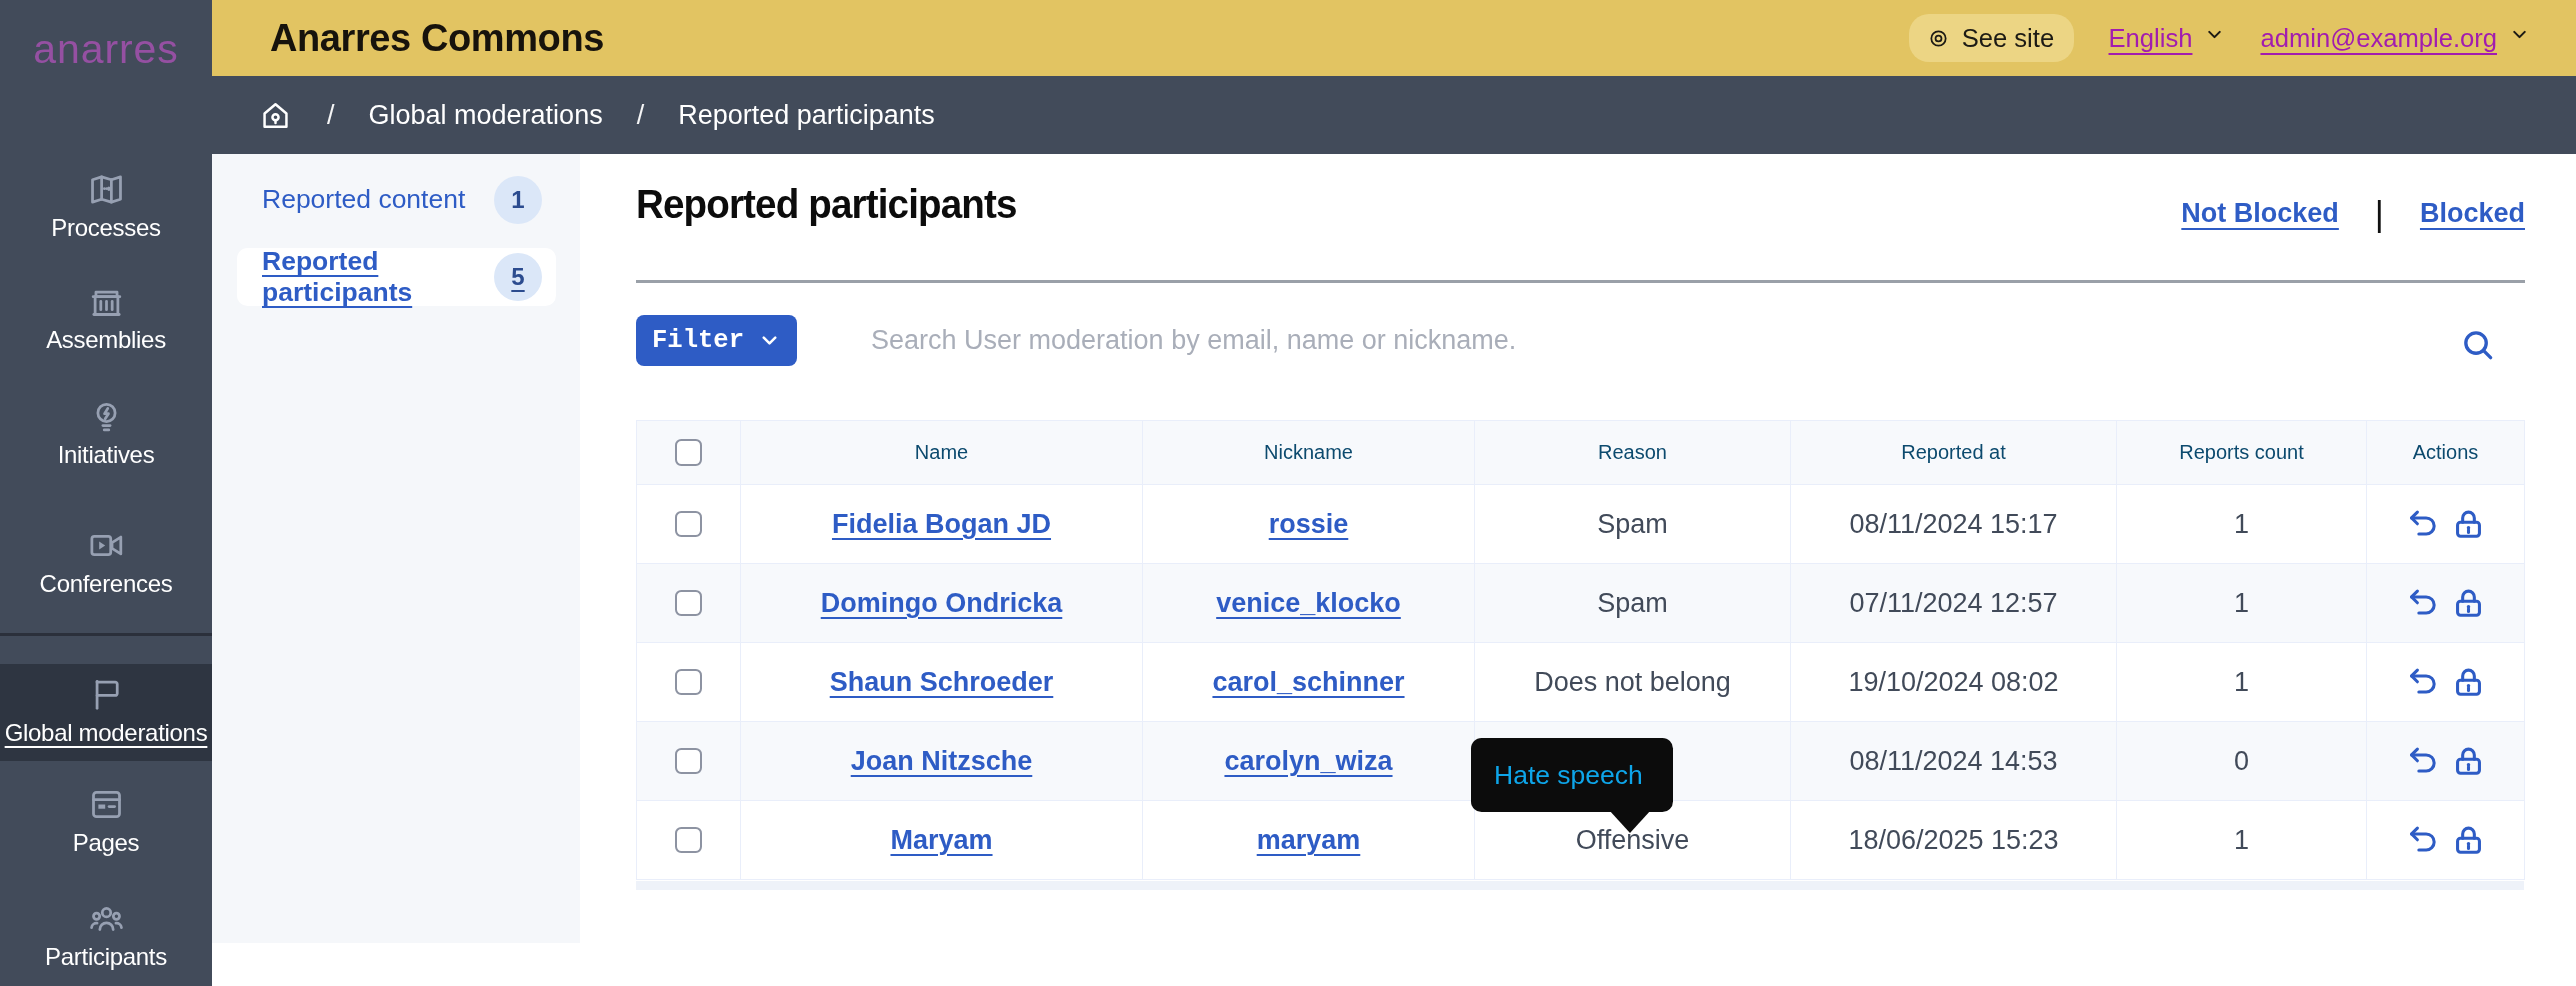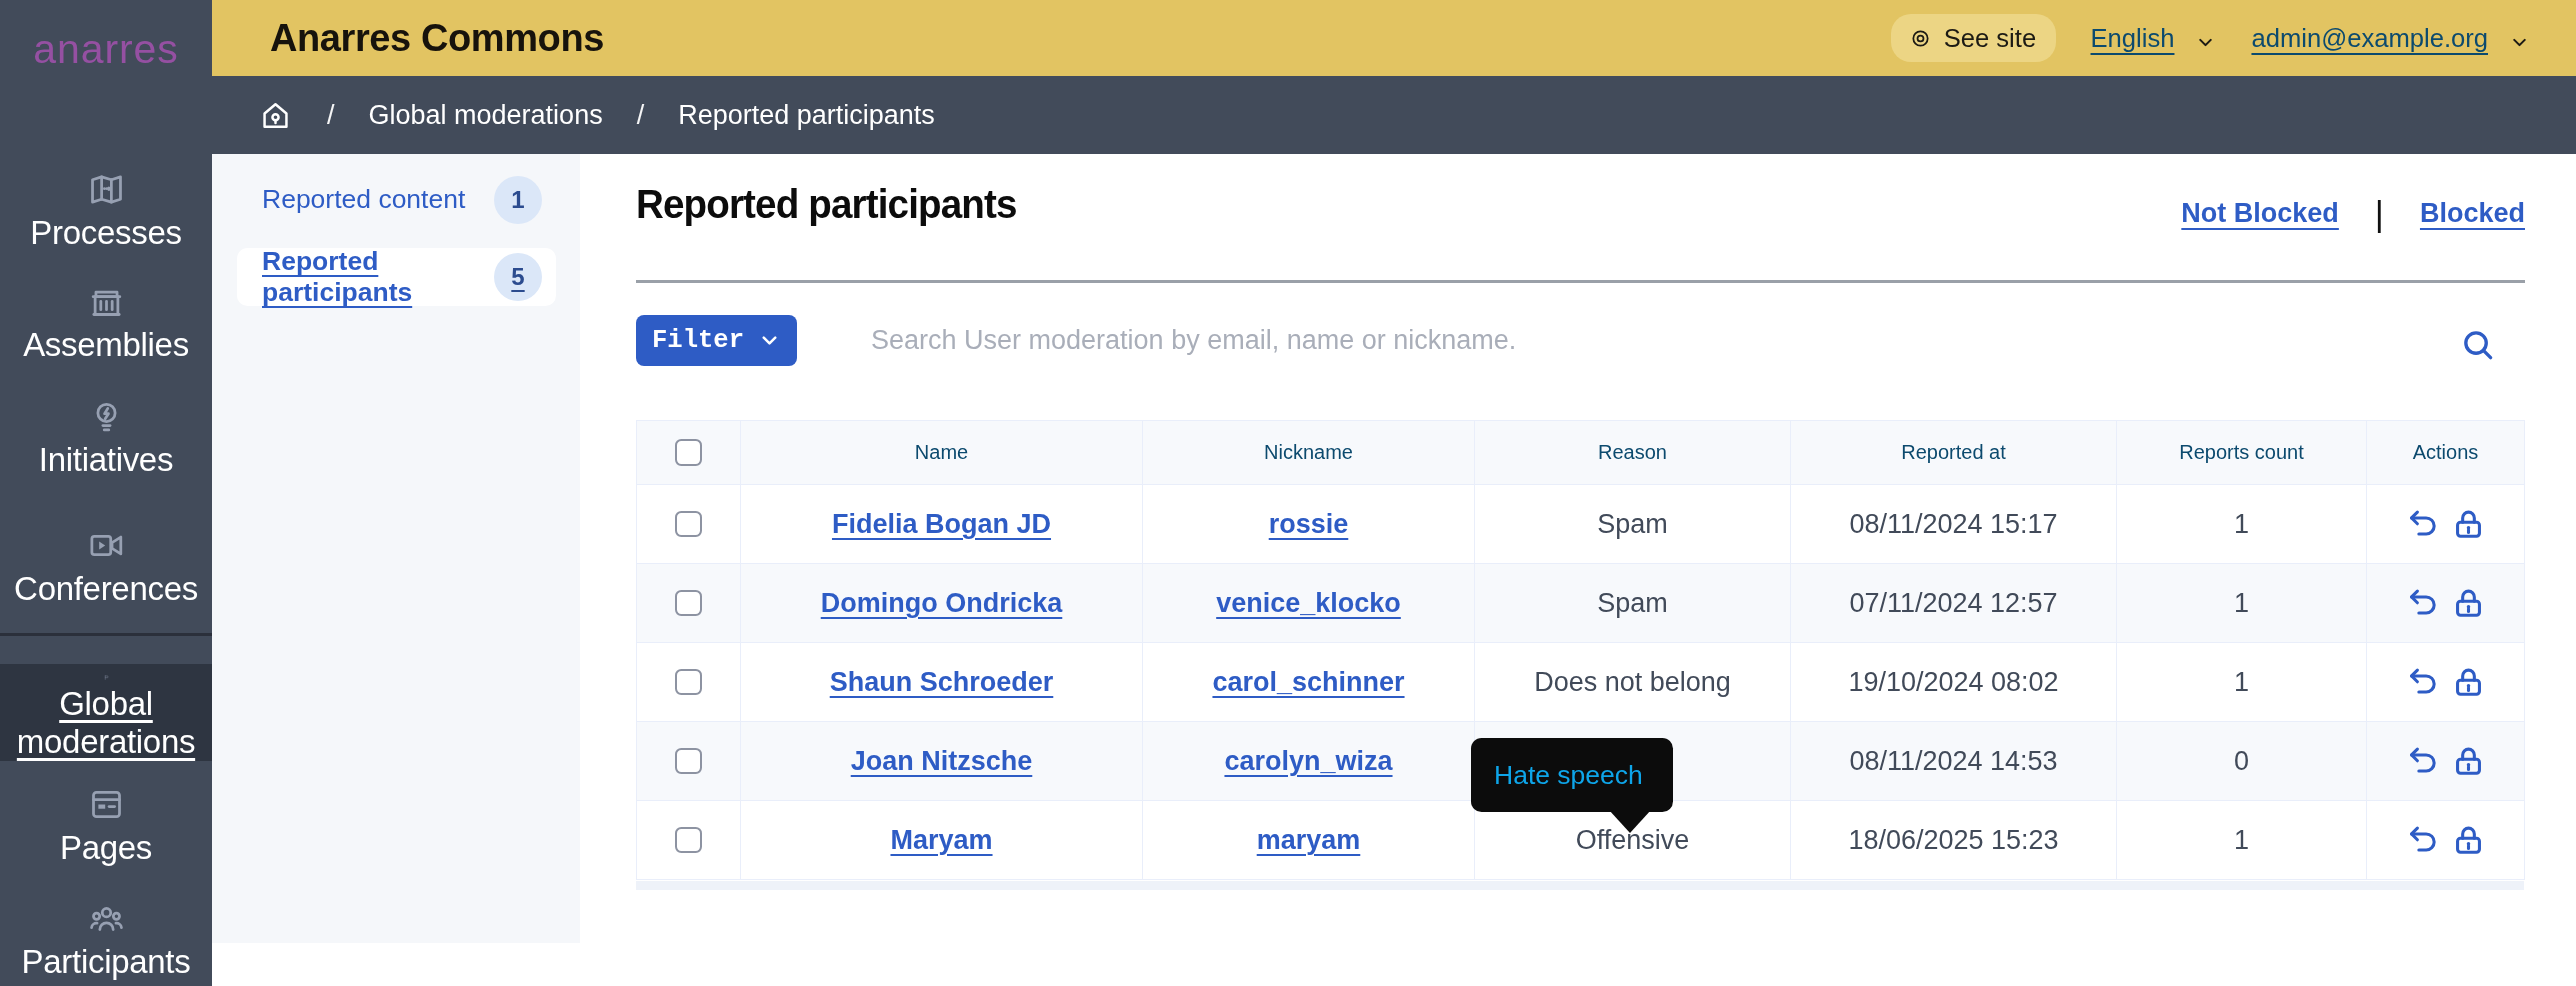--- a/index.html
+++ b/index.html
@@ -17,35 +17,35 @@
   .topbar{position:absolute;left:0;top:0;width:2576px;height:76px;background:var(--gold)}
   .brand{position:absolute;left:0;top:0;width:212px;height:76px;background:var(--slate);
          display:flex;align-items:flex-end;justify-content:center;padding-bottom:3.5px;
          color:var(--purple);font-size:41px;letter-spacing:0.9px;font-weight:500}
   .org{position:absolute;left:270px;top:0;height:76px;display:flex;align-items:center;
        font-weight:700;font-size:38px;color:#17130c;letter-spacing:-0.4px}
   .top-right{position:absolute;right:46px;top:0;height:76px;display:flex;align-items:center;gap:35px;
              font-size:25.6px;color:#1c1a14}
   .pill{display:flex;align-items:center;gap:12.4px;background:var(--gold-light);border-radius:20px;
         padding:9.7px 19.4px;color:#1c1a14;text-decoration:none}
-  .tb-link{display:flex;align-items:flex-end;gap:21px;color:#0c4a6e;text-decoration:none}
+  .tb-link{display:flex;align-items:flex-start;gap:12px;color:#a21caf;text-decoration:none}
   .tb-link .u{text-decoration:underline;text-underline-offset:6.2px;text-decoration-thickness:1.8px}
   .chev{width:21px;height:21px;flex:0 0 auto}
 
   
   .crumbbar{position:absolute;left:0;top:76px;width:2576px;height:79px;background:var(--slate);
             display:flex;align-items:center;gap:34px;padding-left:258px;color:#fff;font-size:27px}
   .crumbbar a{color:#fff;text-decoration:none}
   .crumb-sep{opacity:.95}
   .home-ic{width:35px;height:35px;display:block}
 
   
   .rail{position:absolute;left:0;top:154px;width:212px;height:832px;background:var(--slate)}
   .rail-item{position:absolute;left:0;width:212px;display:flex;flex-direction:column;align-items:center;
-             gap:5.3px;color:#fff;font-size:33px;letter-spacing:-0.3px;text-decoration:none;text-align:center}
+             gap:5.3px;color:#fff;font-size:24px;letter-spacing:-0.3px;text-decoration:none;text-align:center}
   .rail-item svg{width:39px;height:39px;stroke:var(--rail-icon);fill:none;stroke-width:1.7;
                  stroke-linecap:round;stroke-linejoin:round}
   .p1{top:16px}.p2{top:128px}.p3{top:243px}.p4{top:372px}.p6{top:631px}.p7{top:745px}
   .rail-div{position:absolute;top:479px;left:0;width:212px;height:2.6px;background:#2b303b}
   .rail-item.active{top:510px;height:97px;background:var(--slate-active);padding-top:10.6px}
   .rail-item.active .rlabel{text-decoration:underline;text-underline-offset:5.3px}
 
   
   .subnav{position:absolute;left:212px;top:154px;width:369px;height:789px;background:var(--panel)}
   .subnav-item{position:absolute;left:25px;width:319px;height:56px;display:flex;align-items:center;

